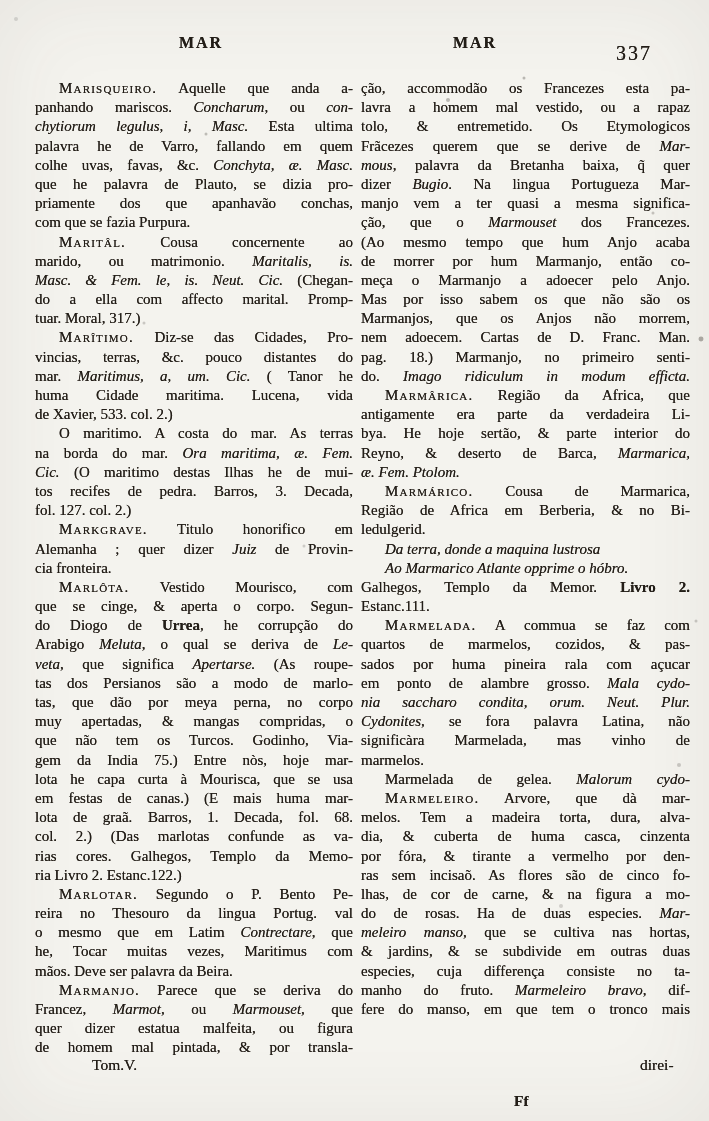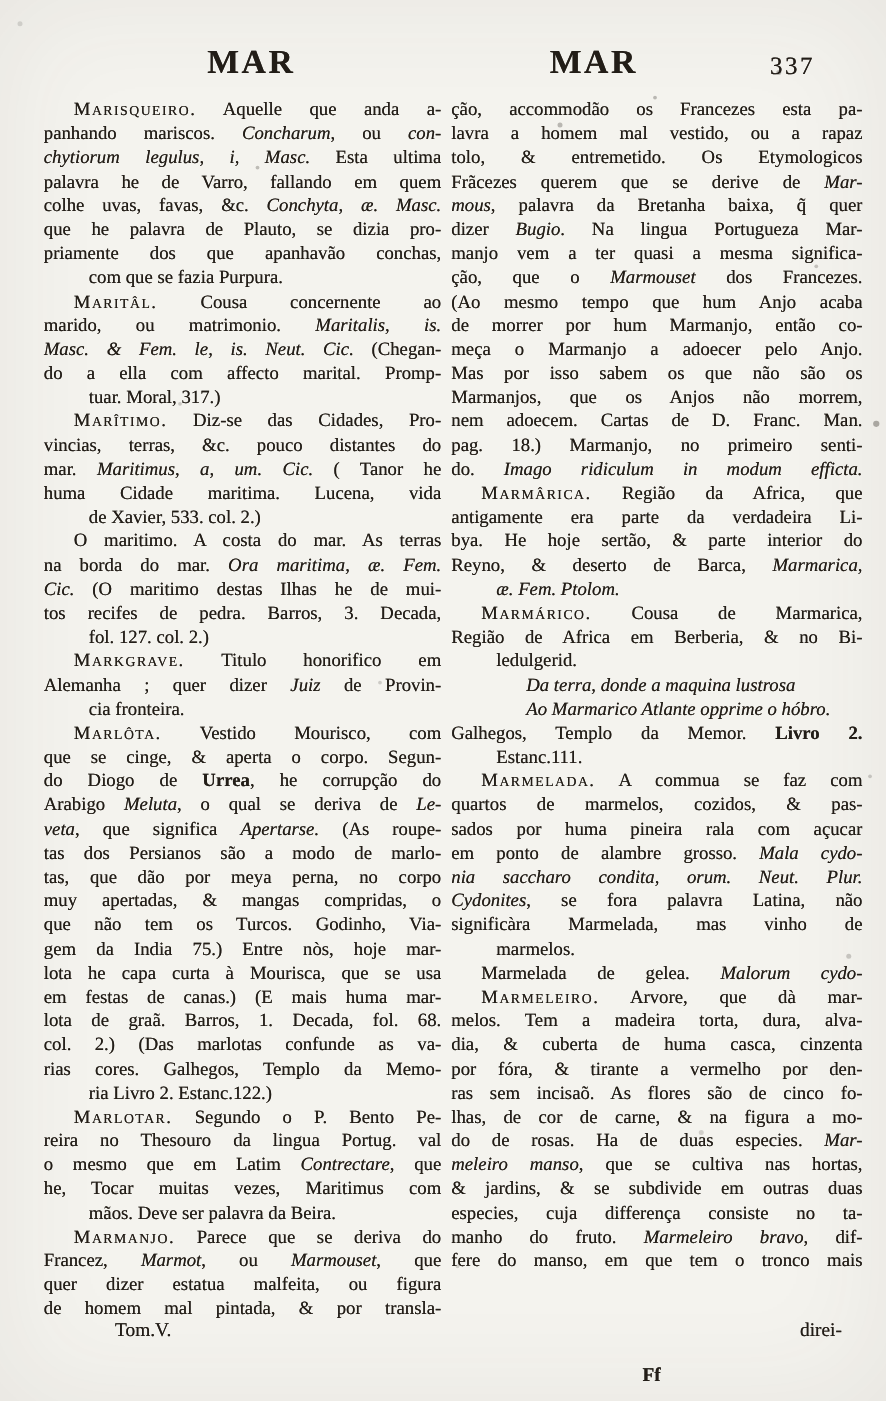--- a/index.html
+++ b/index.html
@@ -5,31 +5,31 @@
   html,body{margin:0;padding:0;background:#e8e7e2;}
   .page{
     position:relative;width:709px;height:1121px;overflow:hidden;
     background:#f4f3ee;
     font-family:"Liberation Serif","DejaVu Serif",serif;
     color:#231e18;
     text-shadow:0 0 .45px rgba(35,28,22,.85);
   }
   .page::after{content:"";position:absolute;inset:0;pointer-events:none;
     box-shadow:inset 0 0 90px rgba(70,62,50,.07);}
-  .running-title{position:absolute;top:34px;font-size:27px;font-weight:bold;
+  .running-title{position:absolute;top:34px;font-size:16px;font-weight:bold;
     letter-spacing:2px;text-align:center;width:150px;}
   #hdr-left{left:126px;}
   #hdr-right{left:400px;}
   .page-number{position:absolute;top:42px;left:616px;font-size:20px;letter-spacing:2px;}
   .col{position:absolute;top:79px;font-size:15px;line-height:19.2px;}
   #col-left{left:35px;width:318px;}
   #col-right{left:361px;width:329px;}
   .line{height:19.2px;overflow:hidden;text-align:justify;text-align-last:justify;}
   .line.in{text-indent:24px;}
-  .line.end{text-align-last:left;margin-left:36px;}
+  .line.end{text-align-last:left;}
   .it{font-style:italic;}
   .b{font-weight:bold;}
   .sc{font-variant:small-caps;letter-spacing:1.2px;}
   .foot{position:absolute;font-size:15.5px;}
   #foot-vol{left:92px;top:1056px;}
   #foot-sig{left:514px;top:1092px;font-weight:bold;}
   #foot-catch{left:640px;top:1056px;}
   .specks{position:absolute;left:0;top:0;width:2px;height:2px;border-radius:50%;
     box-shadow:
       447px 99px 0 1px rgba(50,45,40,.30), 652px 212px 0 .5px rgba(50,45,40,.25),

